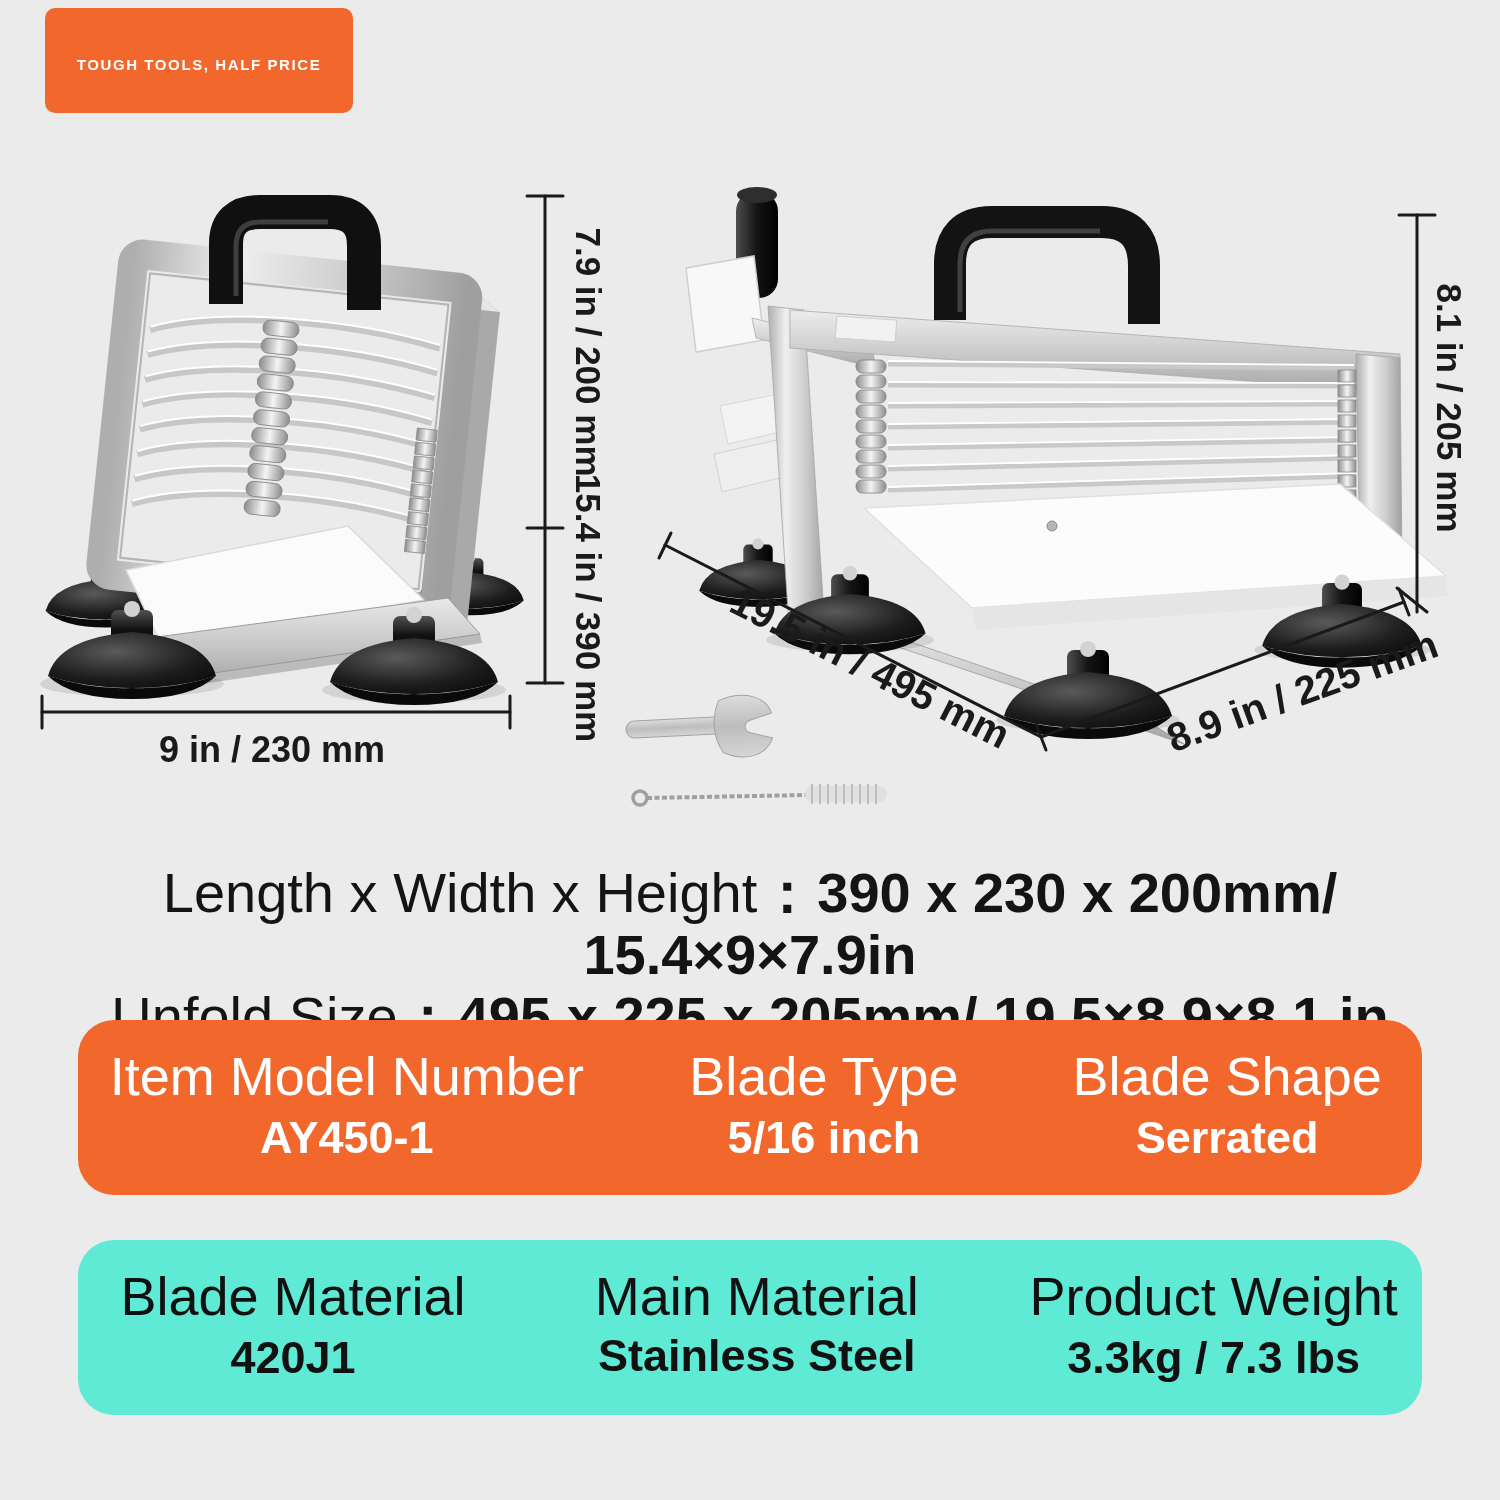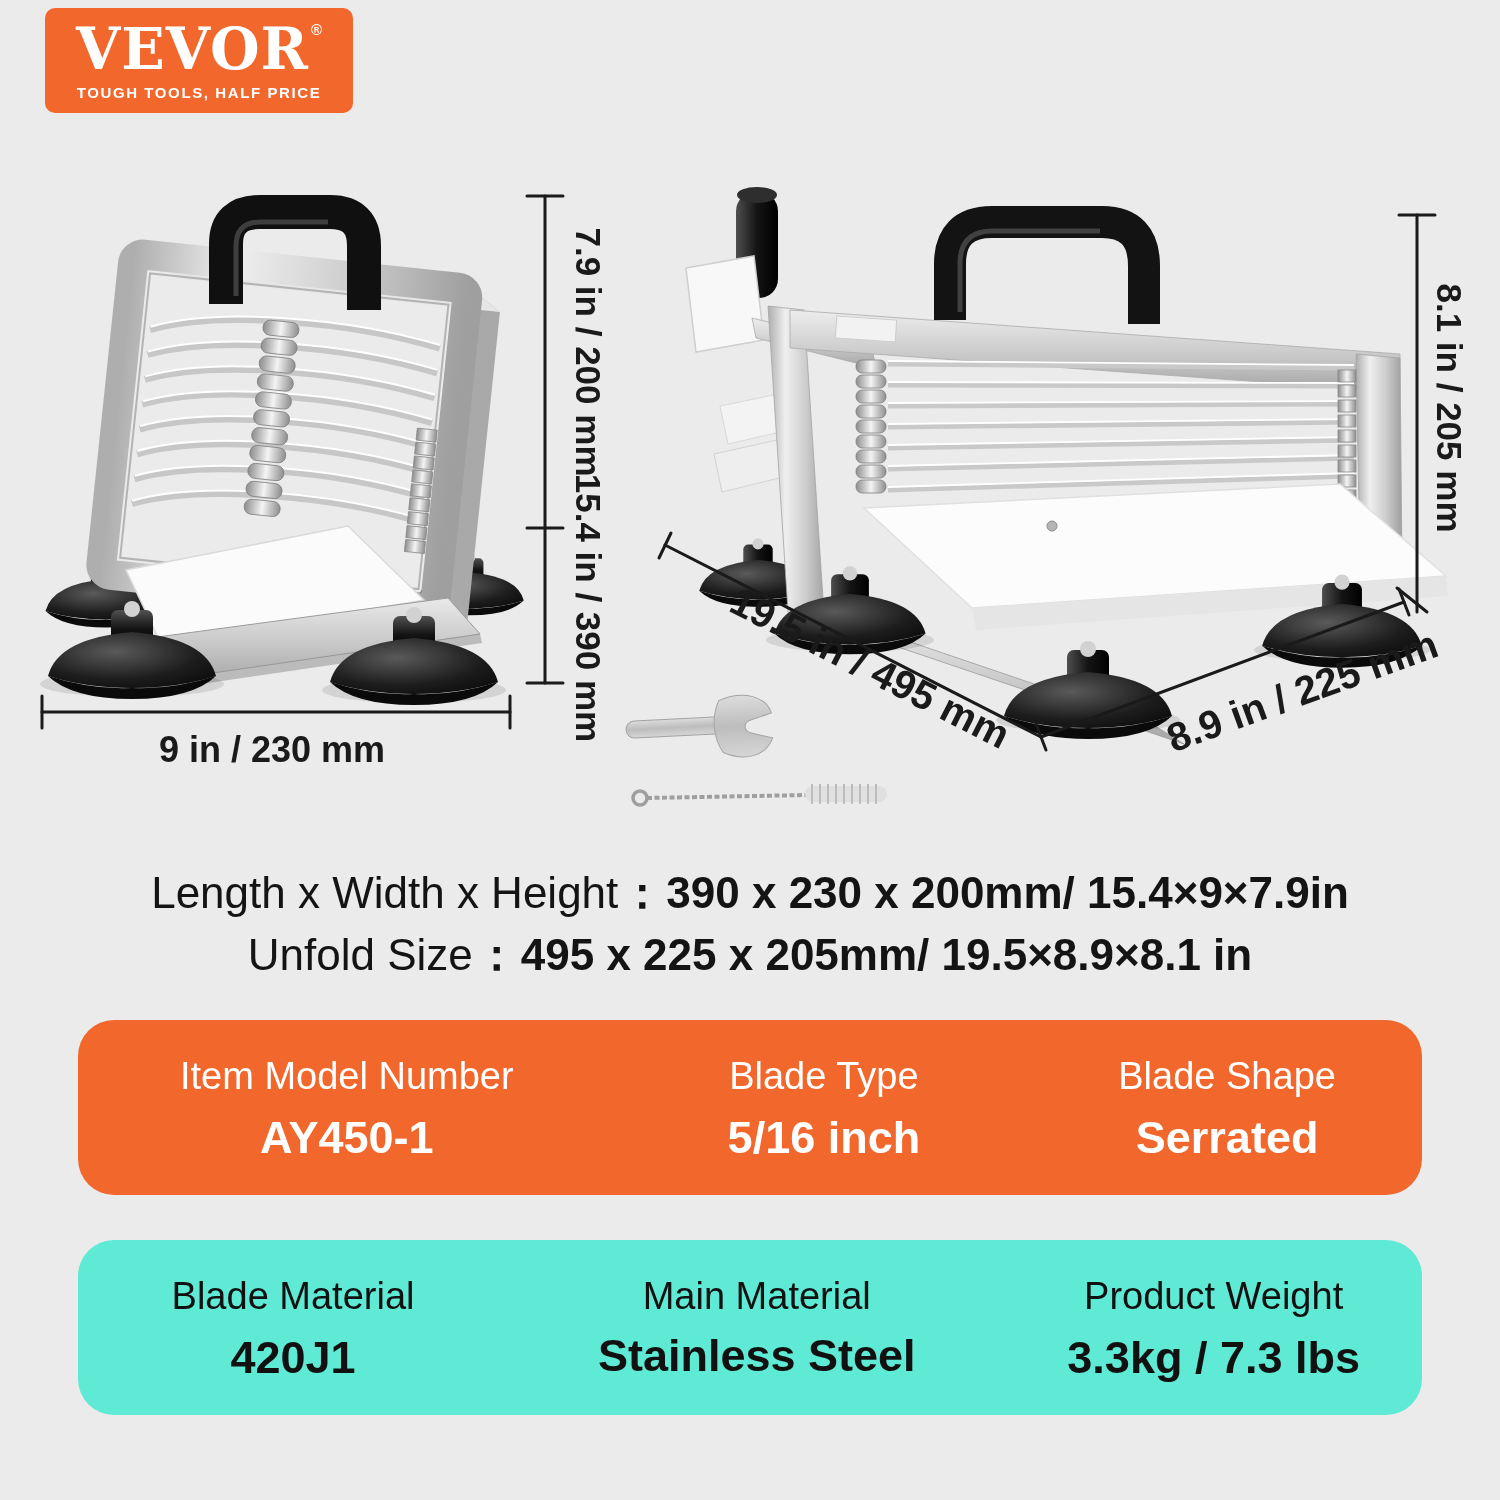--- a/index.html
+++ b/index.html
@@ -20,50 +20,46 @@
   
   .machine-a{position:absolute;left:30px;top:172px;}
   .machine-b{position:absolute;left:640px;top:168px;}
   .anno{position:absolute;left:0;top:150px;}
   .tools{position:absolute;left:612px;top:688px;}
   .dim{font-family:"Liberation Sans",sans-serif;font-weight:bold;fill:#1a1a1a;}
   .dl{stroke:#1a1a1a;stroke-width:3;stroke-linecap:round;}
 
   
   .summary{position:absolute;left:0;top:862px;width:1500px;text-align:center;
-           color:#141414;font-size:44px;line-height:62px;}
+           color:#141414;font-size:56px;line-height:62px;}
   .sum-label{font-weight:400;}
   .sum-colon{font-weight:700;padding:0 2px;}
   .sum-value{font-weight:700;}
 
   
   .spec-box{position:absolute;left:78px;width:1344px;display:flex;
             border-radius:36px;box-sizing:border-box;padding-top:32px;}
   .spec-box.orange{top:1020px;height:175px;color:#fff;}
   .spec-box.white{top:1240px;height:175px;background:#5eead4;color:#111;}
   .spec-col{display:flex;flex-direction:column;align-items:center;gap:12px;}
   .spec-box.orange .spec-col:nth-child(1){flex:0 0 40%;}
   .spec-box.orange .spec-col:nth-child(2){flex:0 0 31%;}
   .spec-box.orange .spec-col:nth-child(3){flex:0 0 29%;}
   .spec-box.white .spec-col:nth-child(1){flex:0 0 32%;}
   .spec-box.white .spec-col:nth-child(2){flex:0 0 37%;gap:10px;}
   .spec-box.white .spec-col:nth-child(3){flex:0 0 31%;}
-  .spec-label{font-size:38px;font-weight:400;line-height:48px;}
+  .spec-label{font-size:54px;font-weight:400;line-height:48px;}
   .spec-value{font-size:45px;font-weight:700;line-height:52px;text-align:center;}
 </style>
 </head>
 <body style="background: rgb(235, 235, 235);">
 
 <div class="stage">
 
   <div class="logo" id="logoBox" style="background: rgb(242, 103, 44);">
-    <div class="logo-brand-row">
-      <span class="logo-brand">VEVOR</span>
-      <span class="logo-reg">®</span>
-    </div>
     <div class="logo-tagline">TOUGH TOOLS, HALF PRICE</div>
   </div>
 
   <svg class="machine-a" width="500" height="552" viewBox="0 0 500 552">
     <defs>
       <linearGradient id="stV" x1="0" y1="0" x2="1" y2="0">
         <stop offset="0" stop-color="#aeaeae"></stop>
           <stop offset="0.3" stop-color="#efefef"></stop>
         <stop offset="0.65" stop-color="#cdcdcd"></stop>
           <stop offset="1" stop-color="#9f9f9f"></stop>

